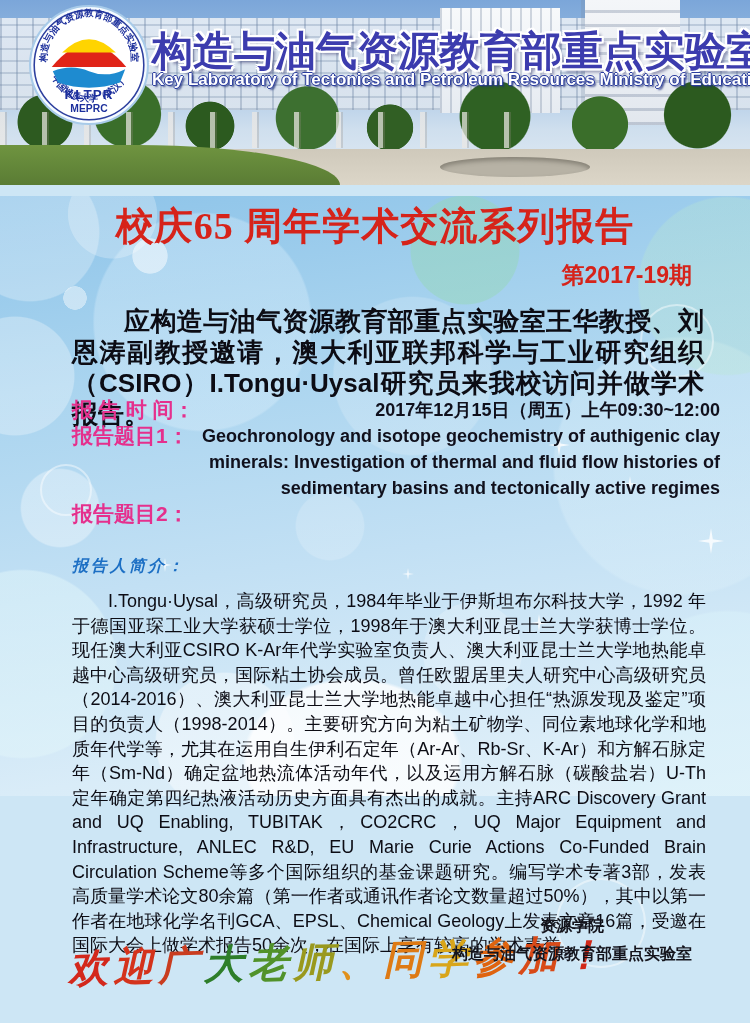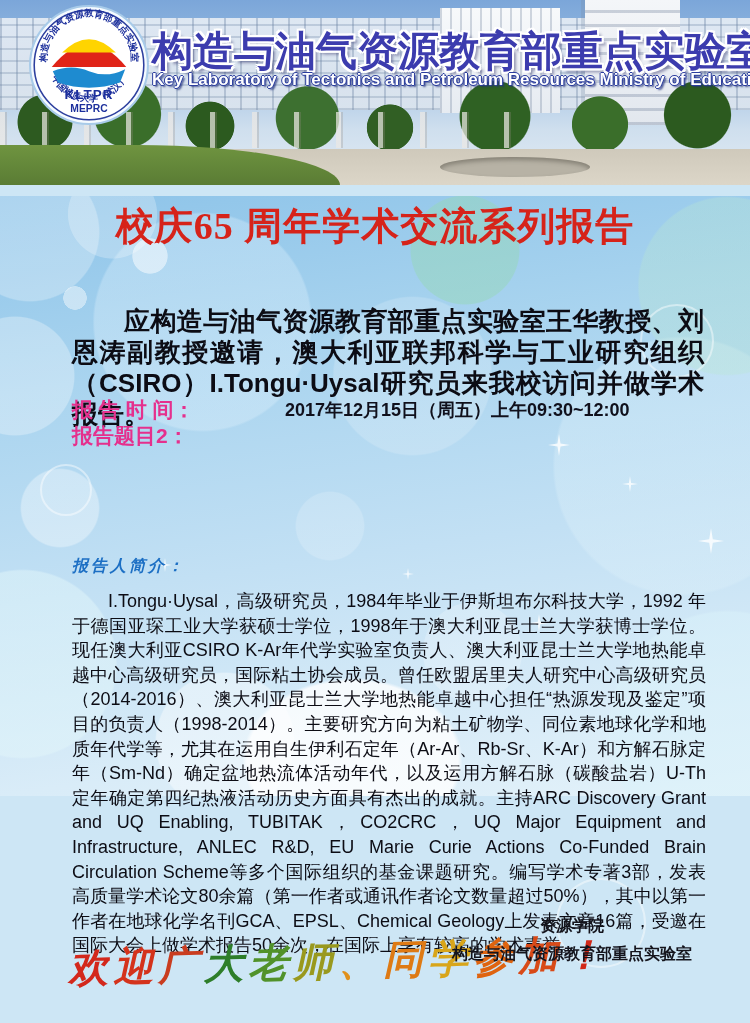--- a/index.html
+++ b/index.html
@@ -76,21 +76,21 @@
   .main-title{position:absolute;top:5px;left:0;width:750px;text-align:center;
     font-family:"Liberation Serif",serif;font-weight:bold;font-size:38px;color:#d6231a;letter-spacing:1px;}
   .issue{position:absolute;top:64px;right:58px;font-weight:bold;font-size:23px;color:#d6231a;}
 
   .intro{position:absolute;top:110px;left:72px;width:632px;
     font-size:26px;font-weight:bold;color:#0c0c14;line-height:31px;text-indent:2em;text-align:justify;margin:0;}
 
   .details{position:absolute;top:201px;left:72px;width:648px;}
   .drow{display:flex;line-height:26px;font-size:18px;font-weight:bold;}
   .dlabel{flex:0 0 94px;color:#e5308d;font-size:21px;white-space:nowrap;text-align:center;}
-  .dvalue{flex:1;color:#10101c;text-align:center;}
+  .dvalue{flex:1;color:#10101c;text-align:right;}
 
   .speaker-heading{position:absolute;top:360px;left:72px;font-size:16px;font-weight:bold;color:#1c6fc4;letter-spacing:3px;font-style:italic;}
   .bio{position:absolute;top:393px;left:72px;width:634px;
     font-size:18px;font-weight:normal;color:#0c0c14;line-height:24.6px;text-indent:2em;text-align:justify;margin:0;}
 
   .welcome{position:absolute;top:738px;left:68px;font-size:40px;font-weight:bold;font-style:italic;letter-spacing:5px;
     font-family:"Liberation Serif",serif;transform:rotate(-1.5deg);white-space:nowrap;}
   .org{position:absolute;top:716px;right:58px;text-align:center;font-size:16px;font-weight:bold;color:#14141c;line-height:28px;}
 </style>
 </head>
@@ -140,27 +140,32 @@
     <div class="ring" style="left:556px;top:682px;width:86px;height:86px;"></div>
 
     <div class="sparkle" style="left:548px;top:238px;width:22px;height:22px;"></div>
     <div class="sparkle" style="left:622px;top:280px;width:16px;height:16px;"></div>
     <div class="sparkle" style="left:698px;top:332px;width:26px;height:26px;"></div>
     <div class="sparkle" style="left:530px;top:418px;width:18px;height:18px;"></div>
     <div class="sparkle" style="left:158px;top:362px;width:14px;height:14px;"></div>
     <div class="sparkle" style="left:402px;top:372px;width:12px;height:12px;"></div>
 
     <div class="main-title">校庆65 周年学术交流系列报告</div>
+    <div class="issue">第2017-19期</div>
 
     <p class="intro">应构造与油气资源教育部重点实验室王华教授、刘恩涛副教授邀请，澳大利亚联邦科学与工业研究组织（CSIRO）I.Tongu·Uysal研究员来我校访问并做学术报告。</p>
 
     <div class="details">
       <div class="drow">
         <span class="dlabel">报 告 时 间：</span>
         <span class="dvalue">2017年12月15日（周五）上午09:30~12:00</span>
+      </div>
+      <div class="drow">
+        <span class="dlabel">报告题目1：</span>
+        <span class="dvalue">Geochronology and isotope geochemistry of authigenic clay minerals: Investigation of thermal and fluid flow histories of sedimentary basins and tectonically active regimes</span>
       </div>
       <div class="drow">
         <span class="dlabel">报告题目2：</span>
       </div>
     </div>
 
     <div class="speaker-heading">报告人简介：</div>
     <p class="bio">I.Tongu·Uysal，高级研究员，1984年毕业于伊斯坦布尔科技大学，1992 年于德国亚琛工业大学获硕士学位，1998年于澳大利亚昆士兰大学获博士学位。现任澳大利亚CSIRO K-Ar年代学实验室负责人、澳大利亚昆士兰大学地热能卓越中心高级研究员，国际粘土协会成员。曾任欧盟居里夫人研究中心高级研究员（2014-2016）、澳大利亚昆士兰大学地热能卓越中心担任“热源发现及鉴定”项目的负责人（1998-2014）。主要研究方向为粘土矿物学、同位素地球化学和地质年代学等，尤其在运用自生伊利石定年（Ar-Ar、Rb-Sr、K-Ar）和方解石脉定年（Sm-Nd）确定盆地热流体活动年代，以及运用方解石脉（碳酸盐岩）U-Th定年确定第四纪热液活动历史方面具有杰出的成就。主持ARC Discovery Grant and UQ Enabling, TUBITAK，CO2CRC，UQ Major Equipment and Infrastructure, ANLEC R&amp;D, EU Marie Curie Actions Co-Funded Brain Circulation Scheme等多个国际组织的基金课题研究。编写学术专著3部，发表高质量学术论文80余篇（第一作者或通讯作者论文数量超过50%），其中以第一作者在地球化学名刊GCA、EPSL、Chemical Geology上发表文章16篇，受邀在国际大会上做学术报告50余次，在国际上享有较高的学术声誉。</p>
 
     <div class="welcome">

